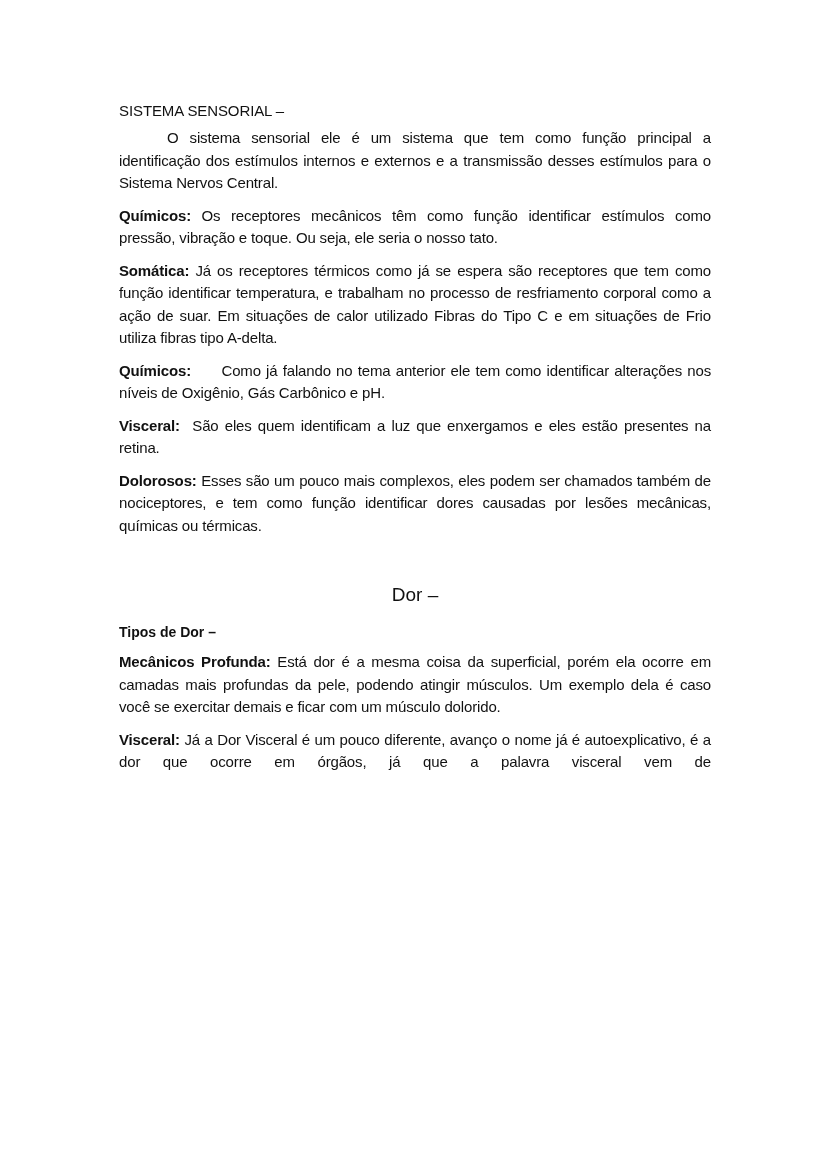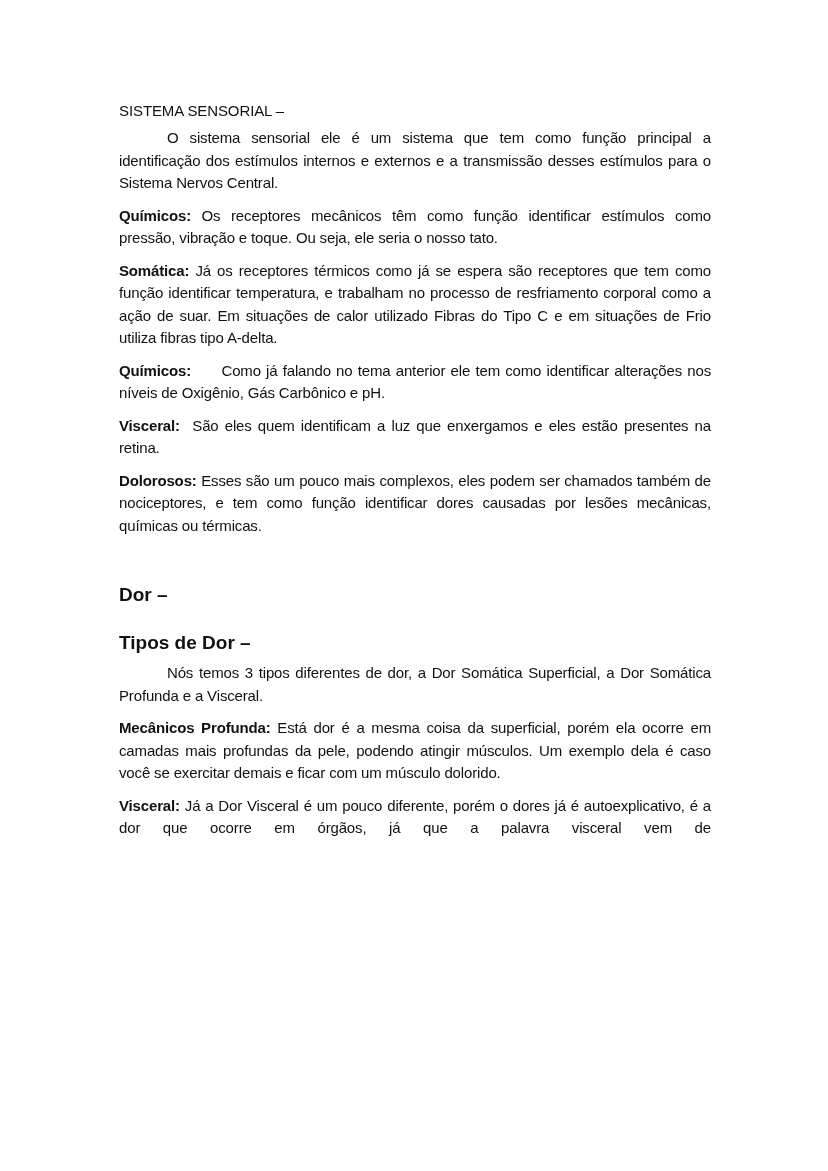--- a/index.html
+++ b/index.html
@@ -25,27 +25,28 @@
       font-family: "Liberation Sans", sans-serif;
       font-size: 15px;
       font-weight: normal;
       margin: 0 0 2px 0;
       line-height: 28px;
       letter-spacing: -0.1px;
     }
     h2.section-heading {
       font-family: "Liberation Sans", sans-serif;
       font-size: 19px;
-      font-weight: bold;
-      margin: 0 0 24px 0;
+      font-weight: normal;
+      margin: 0 0 13px 0;
       line-height: 26px;
+      text-align: center;
     }
     h3.sub-heading {
       font-family: "Liberation Sans", sans-serif;
-      font-size: 19px;
+      font-size: 14px;
       font-weight: bold;
       margin: 0 0 8px 0;
       line-height: 22px;
     }
     p {
       font-size: 15px;
       line-height: 22.5px;
       margin: 0 0 10px 0;
       text-align: justify;
       letter-spacing: -0.15px;
@@ -80,20 +81,19 @@
 
   <p><span class="term">Dolorosos:</span><span> Esses são um pouco mais complexos, eles podem ser chamados também de nociceptores, e tem como função identificar dores causadas por lesões mecânicas, químicas ou térmicas.</span></p>
 
   <div class="spacer"></div>
 
   <h2 class="section-heading">Dor –</h2>
 
 
   <h3 class="sub-heading">Tipos de Dor –</h3>
 
-  <p class="indent">Nós temos 3 tipos diferentes de dor, a Dor Somática Superficial, a Dor Somática Profunda e a Visceral.</p>
 
 
   <p><span class="term">Mecânicos Profunda:</span><span> Está dor é a mesma coisa da superficial, porém ela ocorre em camadas mais profundas da pele, podendo atingir músculos. Um exemplo dela é caso você se exercitar demais e ficar com um músculo dolorido.</span></p>
 
-  <p style="text-align-last: justify;"><span class="term">Visceral:</span><span> Já a Dor Visceral é um pouco diferente, porém o dores já é autoexplicativo, é a dor que ocorre em órgãos, já que a palavra visceral vem de</span></p>
+  <p style="text-align-last: justify;"><span class="term">Visceral:</span><span> Já a Dor Visceral é um pouco diferente, avanço o nome já é autoexplicativo, é a dor que ocorre em órgãos, já que a palavra visceral vem de</span></p>
 
 </div>
 
 </body></html>

